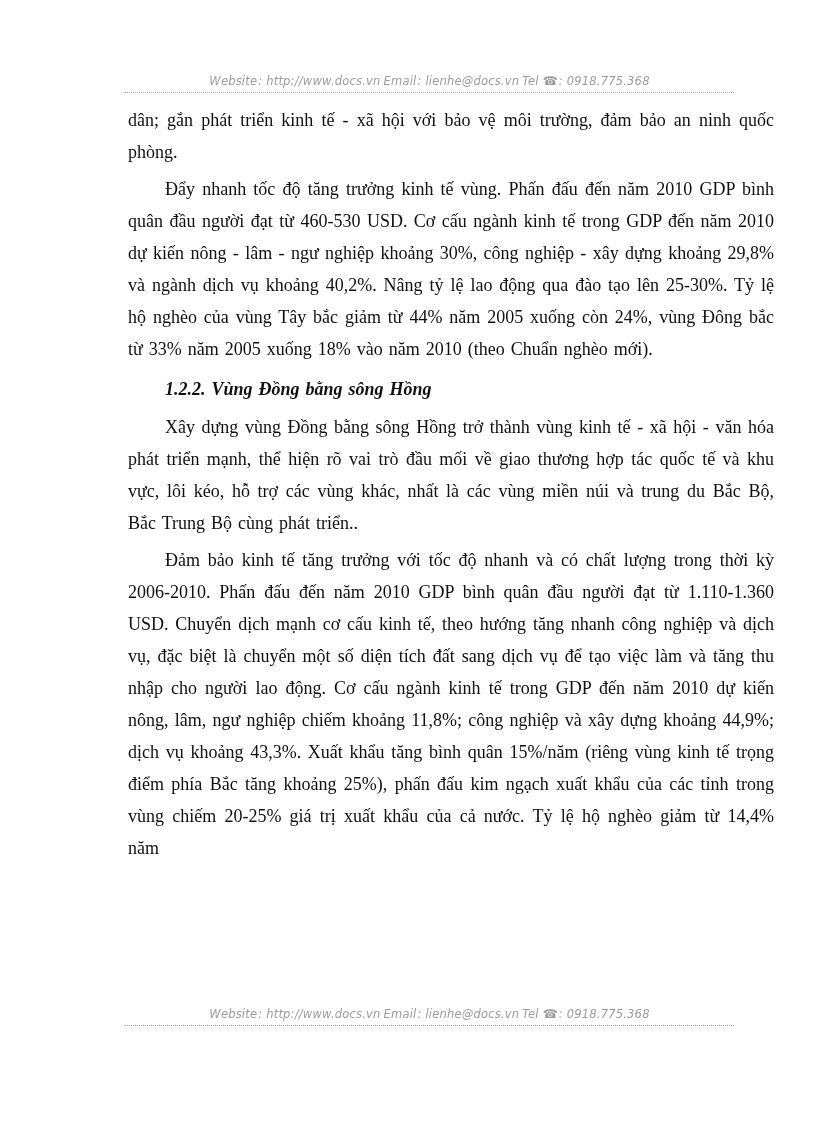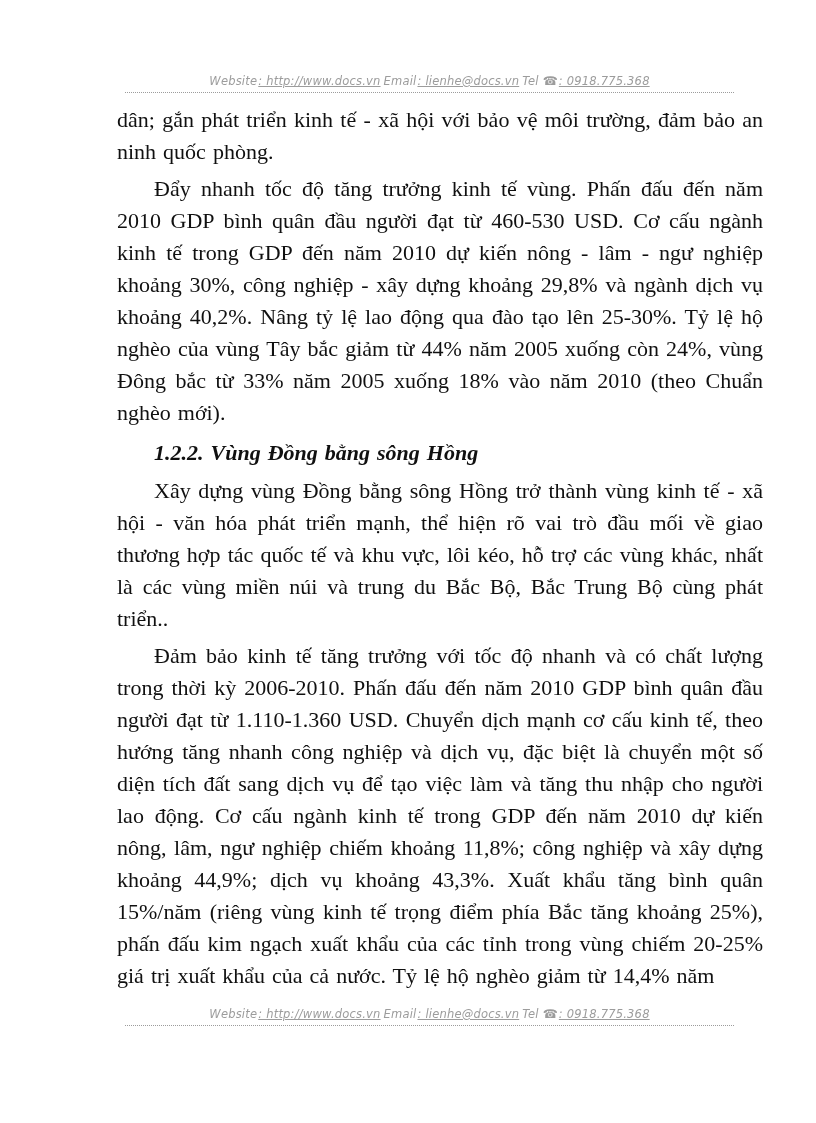--- a/index.html
+++ b/index.html
@@ -25,32 +25,32 @@
     font-family: "DejaVu Sans", "Liberation Sans", sans-serif;
     font-style: italic;
     font-size: 11.5px;
     letter-spacing: 0.2px;
     color: #9c9c9c;
     white-space: nowrap;
   }
   .hf-band.header { top: 74px; }
   .hf-band.footer { top: 1007px; }
   .hf-label { font-weight: normal; }
-  .hf-value { margin-left: 1px; text-decoration: underline; }
+  .hf-value { margin-left: 1px; }
   .hf-sep   { margin-left: 3px; }
   .hf-icon  { margin-left: 4px; font-style: normal; font-size: 12px; }
 
   
   .content {
     position: absolute;
-    left: 117px;
+    left: 128px;
     top: 104px;
     width: 646px;
     font-family: "Liberation Serif", "DejaVu Serif", serif;
-    font-size: 22px;
+    font-size: 18px;
     line-height: 32px;
     color: #101010;
   }
   .content p {
     margin: 5px 0;
     text-align: justify;
     text-indent: 37px;
     word-spacing: 1.5px;
   }
   .content p:first-child { margin-top: 0; }

